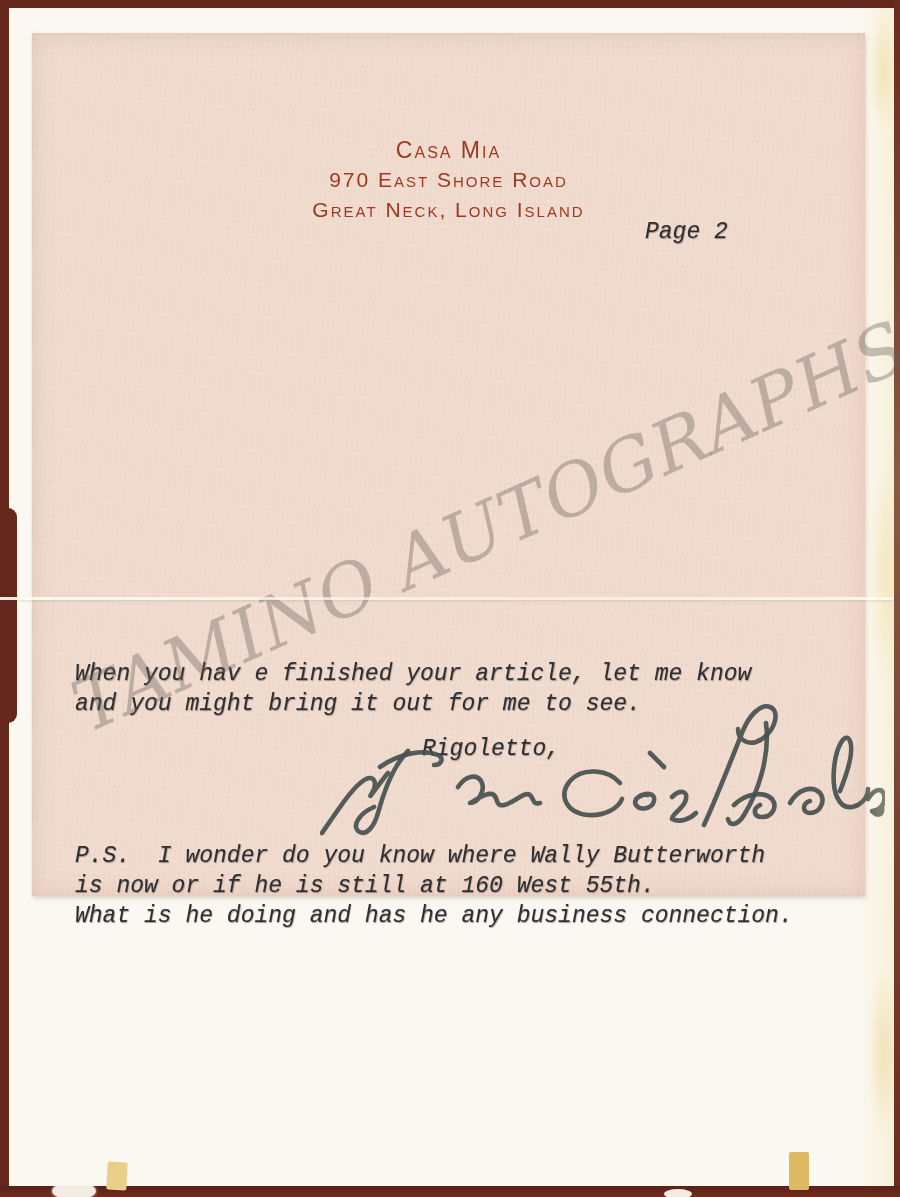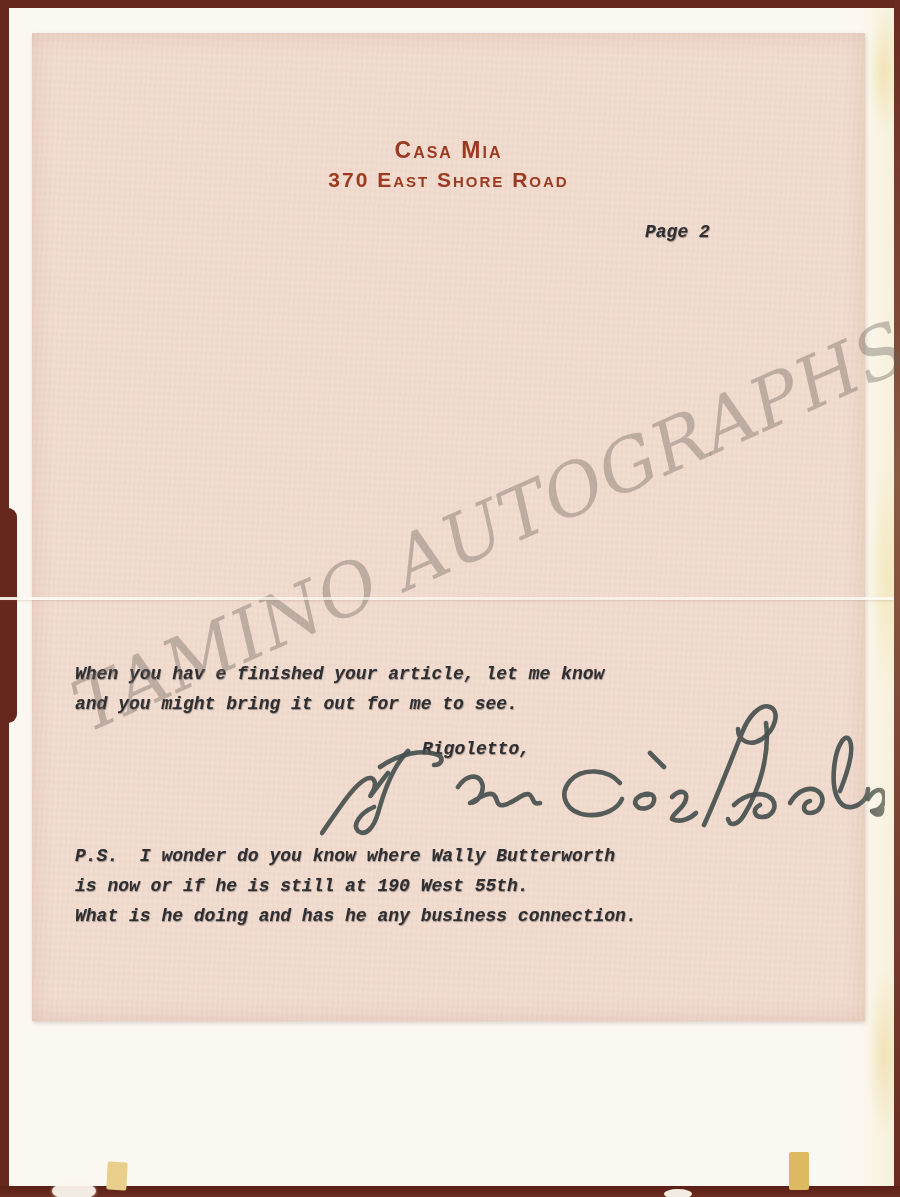--- a/index.html
+++ b/index.html
@@ -19,39 +19,38 @@
   .stain-right{
     position:absolute;left:860px;top:0;width:34px;height:1197px;z-index:5;
     background:
       radial-gradient(22px 90px at 70% 6%, rgba(238,216,150,.55), rgba(238,216,150,0) 70%),
       radial-gradient(26px 160px at 80% 48%, rgba(240,222,160,.5), rgba(240,222,160,0) 72%),
       radial-gradient(24px 120px at 70% 88%, rgba(236,214,150,.55), rgba(236,214,150,0) 70%),
       linear-gradient(to right, rgba(242,230,190,0.05), rgba(240,226,176,0.35));
   }
   
   .paper{
-    position:absolute;left:32px;top:33px;width:833px;height:988px;z-index:2;
+    position:absolute;left:32px;top:33px;width:833px;height:863px;z-index:2;
     background:
       repeating-linear-gradient(93deg, rgba(216,176,158,0.07) 0 2px, rgba(255,255,255,0) 2px 5px),
       repeating-linear-gradient(2deg, rgba(222,186,168,0.06) 0 3px, rgba(255,255,255,0) 3px 7px),
       var(--paper,#f1dcd0);
     box-shadow: inset 0 0 22px rgba(160,105,85,.20), 1px 2px 4px rgba(120,90,70,.25);
-    font-weight: bold;
   }
   
   .letterhead{position:absolute;left:0;top:102px;width:100%;text-align:center;
     color:var(--letterhead-red,#9b3a20);font-variant:small-caps;z-index:3;}
   .lh-line{line-height:30px;letter-spacing:2px;}
   .lh-name{font-size:23px;}
   .lh-addr{font-size:21px;}
   
   .typed{
     position:absolute;z-index:3;
     font-family:"Liberation Mono",monospace;font-style:italic;
-    font-size:18px;line-height:30px;white-space:pre;
+    font-size:23px;line-height:30px;white-space:pre;
     color:var(--ink,#2f2e31);
     text-shadow:0.6px 0.6px 0.9px rgba(47,46,49,.45);
   }
   .page-label{left:613px;top:184px;}
   .para-13{left:43px;top:236px;}
   .para-note{left:43px;top:316px;}
   .para-creations{left:43px;top:471px;}
   .para-closing{left:43px;top:626px;}
   .valediction{left:390px;top:701px;}
   .para-ps{left:43px;top:808px;}
@@ -85,30 +84,31 @@
 <div class="frame-edge frame-left"></div>
 <div class="frame-edge frame-bump"></div>
 <div class="frame-edge frame-right"></div>
 <div class="frame-edge frame-bottom"></div>
 <div class="stain-right"></div>
 
 <div class="paper">
 
   <div class="letterhead">
     <div class="lh-line lh-name">Casa Mia</div>
-    <div class="lh-line lh-addr">370 East Shore Road</div>
+    <div class="lh-line lh-addr">970 East Shore Road</div>
+    <div class="lh-line lh-addr">Great Neck, Long Island</div>
   </div>
 
   <div class="typed page-label">Page 2</div>
 
   <div class="typed para-closing">When you hav e finished your article, let me know
 and you might bring it out for me to see.</div>
   <div class="typed valediction">Rigoletto,</div>
   <div class="typed para-ps">P.S.  I wonder do you know where Wally Butterworth
-is now or if he is still at 190 West 55th.
+is now or if he is still at 160 West 55th.
 What is he doing and has he any business connection.</div>
 
   <svg class="signature" viewBox="0 0 565 150" role="img" aria-label="Frances Alda">
 
     <path d="M 2 138 C 20 112 34 90 46 84 C 54 80 58 88 52 98 C 46 108 58 90 68 78"></path>
 
     <path d="M 88 56 C 74 70 64 96 58 118 C 54 132 46 142 38 136 C 32 130 40 118 54 112"></path>
 
     <path d="M 60 72 C 80 58 104 54 118 60 C 124 63 122 70 114 70"></path>
 

